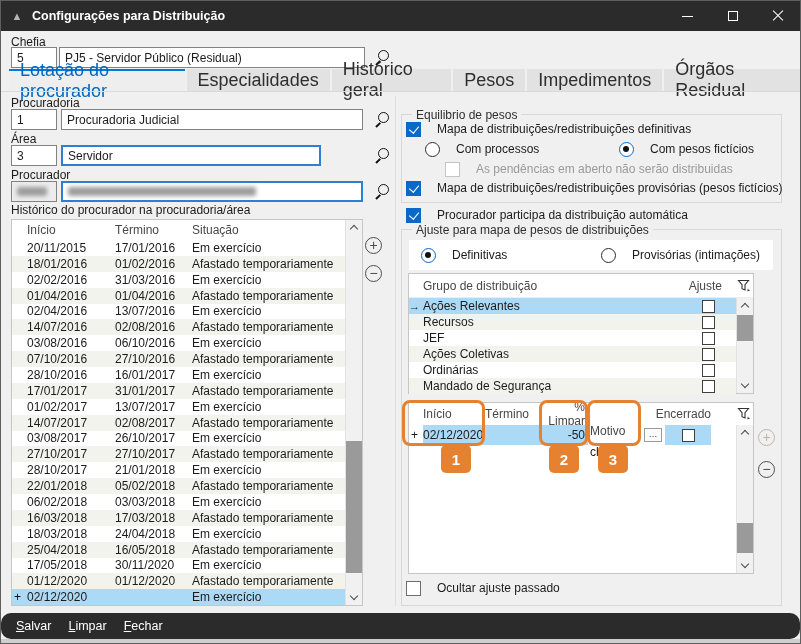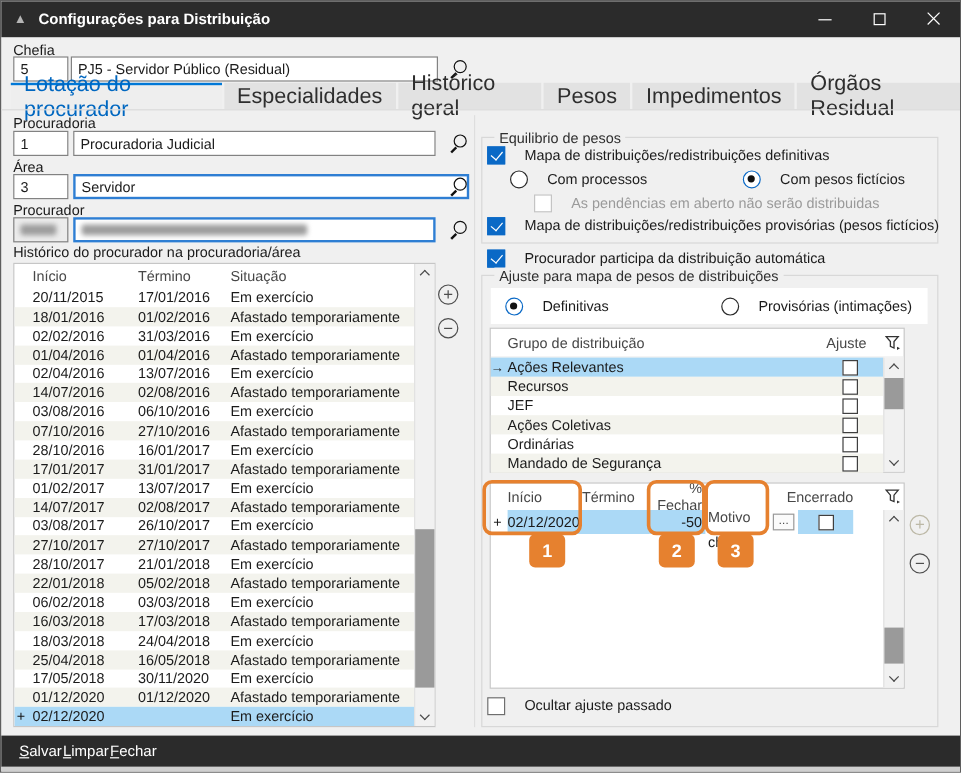--- a/index.html
+++ b/index.html
@@ -104,21 +104,21 @@
   .adj-header .ac-enc-h{width:70px;flex:none;text-align:right;margin-left:-24px;}
   .adj-row{height:20px;display:flex;align-items:center;}
   .cell-blue{background:#abd9f6;height:100%;display:flex;align-items:center;}
   .ellbtn{width:18px;height:14px;border:1px solid #9a9a9a;background:#fbfbfb;font-size:9px;line-height:11px;text-align:center;color:#333;}
   .ellbtn::before{content:"\2026";}
   .adj .sb{position:absolute;right:0;top:22px;height:148px;}
   
   .anno-box{position:absolute;border:3px solid #e6812f;border-radius:8px;z-index:6;}
   .anno-badge{position:absolute;width:30px;height:28px;background:#e6812f;border-radius:5px;color:#fff;font-size:15px;font-weight:bold;display:flex;align-items:center;justify-content:center;z-index:7;}
   
-  .footer{position:absolute;left:0;top:612px;width:100%;height:26px;background:#2b2b2b;display:flex;align-items:center;padding-left:15px;gap:1px;}
+  .footer{position:absolute;left:0;top:612px;width:100%;height:26px;background:#2b2b2b;display:flex;align-items:center;padding-left:15px;gap:17px;border-radius:10px;}
   .fbtn{color:#fff;font-size:12.5px;display:inline-block;}
   .fbtn::first-letter{text-decoration:underline;}
   .bottomstrip{position:absolute;left:0;top:638px;width:100%;height:6px;background:#cfcfcf;}
   .vsep{position:absolute;left:394px;top:95px;width:0;height:510px;border-left:1px solid #dedede;}
 </style>
 </head>
 <body>
 
 <div class="window">
 
@@ -164,21 +164,21 @@
     </div>
   <div class="inp" style="left:60px;top:108px;width:302px;">
       <span>Procuradoria Judicial</span>
     </div>
   <div class="mag" style="left:374px;top:111px;"></div>
 
   <div class="lbl" style="left:10px;top:131px;">Área</div>
   <div class="inp" style="left:10px;top:144px;width:46px;">
       <span>3</span>
     </div>
-  <div class="inp focus" style="left:60px;top:144px;width:330px;text-align:right;">
+  <div class="inp focus" style="left:60px;top:144px;width:260px;text-align:right;">
       <span>Servidor</span>
     </div>
   <div class="mag" style="left:374px;top:147px;"></div>
 
   <div class="lbl" style="left:10px;top:167px;">Procurador</div>
   <div class="inp dis" style="left:10px;top:180px;width:46px;">
       <span class="redact" style="width:30px;"></span>
     </div>
   <div class="inp focus" style="left:60px;top:180px;width:302px;">
       <span class="redact" style="width:188px;"></span>
@@ -486,21 +486,21 @@
           <span class="chv down"></span>
         </div>
     </div>
   </div>
 
   <div class="adj">
     <div class="adj-header">
       <div class="ac-ind"></div>
       <div class="ac-ini">Início</div>
       <div class="ac-ter">Término</div>
-      <div class="ac-pct">% Fechar</div>
+      <div class="ac-pct">% Limpar</div>
       <div class="ac-mot">Motivo</div>
       <div class="ac-ell"></div>
       <div class="ac-enc-h">Encerrado</div>
     </div>
     <div class="adj-row">
       <div class="ac-ind">+</div>
       <div class="ac-ini cell-blue">02/12/2020</div>
       <div class="ac-ter cell-blue"></div>
       <div class="ac-pct cell-blue" style="justify-content:flex-end;">-50</div>
       <div class="ac-mot" style="background:#fff;height:100%;display:flex;align-items:center;">chefia</div>

